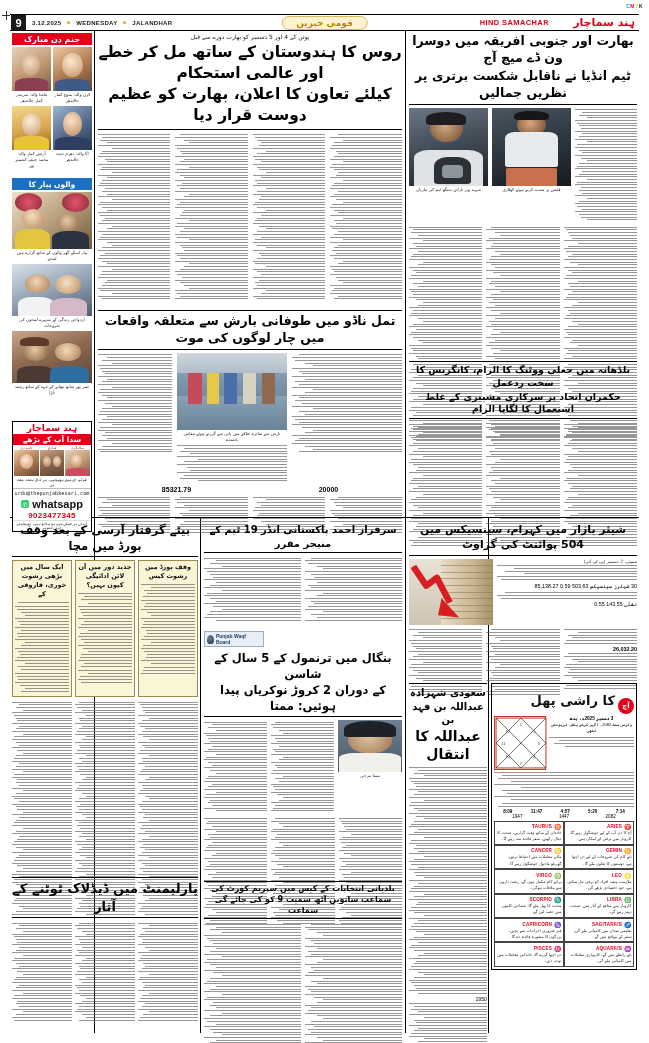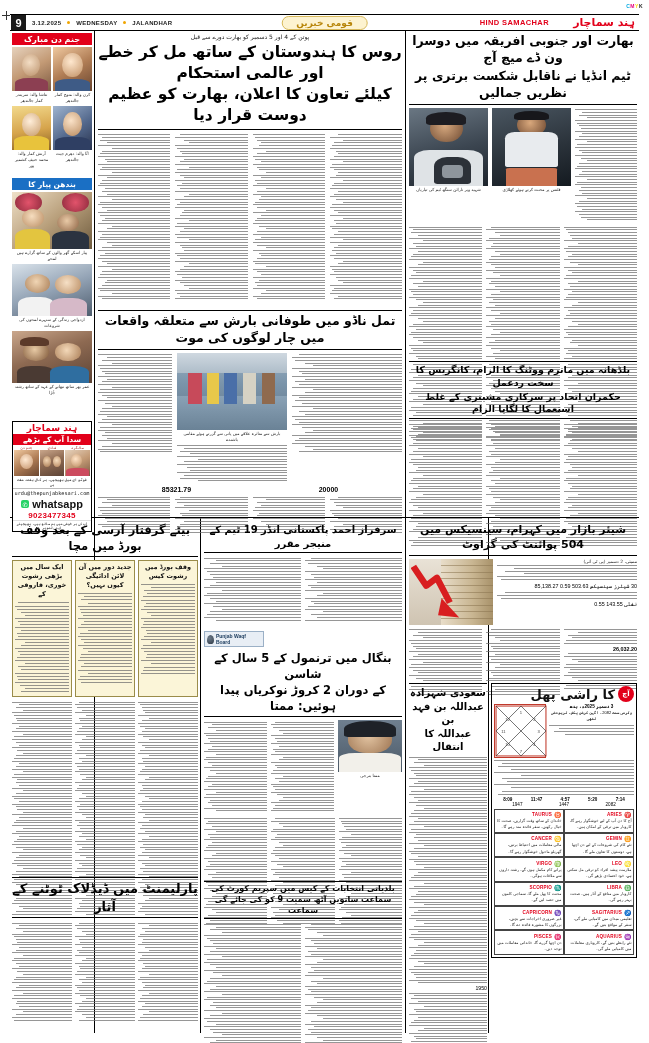--- a/index.html
+++ b/index.html
@@ -109,21 +109,21 @@
 
   
   .stockwrap{position:relative;overflow:hidden;background:linear-gradient(180deg,#e9e2d6 0%,#cfc4b2 100%);}
   .bldg{position:absolute;right:0;bottom:0;width:62%;height:100%;background:linear-gradient(90deg,#e8ddc9 0%,#c9b692 60%,#a8926a 100%);}
   .bldg i{position:absolute;left:0;right:0;height:1px;background:#8a7550;opacity:.55;}
   .arrow-red{position:absolute;left:2px;top:4px;width:70%;height:86%;}
 
   
   .horo-head{display:flex;align-items:center;justify-content:flex-end;gap:3px;}
   .horo-title{font-family:"DejaVu Sans",sans-serif;font-weight:bold;font-size:13px;color:#111;letter-spacing:-.5px;}
-  .aaj{background:#e2001a;color:#fff;border-radius:50%;width:16px;height:16px;display:flex;align-items:center;justify-content:center;font-size:7px;font-weight:bold;font-family:"DejaVu Sans",sans-serif;}
+  .aaj{background:#e2001a;color:#fff;border-radius:50%;width:16px;height:16px;display:flex;align-items:center;justify-content:center;font-size:7px;font-weight:bold;font-family:"DejaVu Sans",sans-serif;margin-top:12px;}
   .kundli{border:1px solid #c0392b;position:relative;background:#fff;}
   .kundli svg{display:block;}
   .zgrid{display:grid;grid-template-columns:1fr 1fr;}
   .zcell{border:.7px solid #444;padding:1.5px;min-height:0;}
   .zhead{display:flex;align-items:center;justify-content:flex-end;gap:2px;}
   .zname{font-size:4.6px;font-weight:bold;color:#e2001a;letter-spacing:.2px;}
   .zsym{font-size:6px;color:#222;}
   .zur{font-size:4px;direction:rtl;text-align:right;color:#222;line-height:1.55;font-family:"DejaVu Sans",sans-serif;}
   .waqflogo{background:#e8eef5;border:1px solid #9bb0c6;display:flex;align-items:center;gap:2px;padding:1px 2px;}
   .waqf-en{font-size:5px;color:#1a3a5c;font-weight:bold;}
@@ -198,21 +198,21 @@
             <div style="position:absolute;left:6%;bottom:0;width:88%;height:28%;background:#2f3f63;border-radius:38% 38% 0 0;"></div>
           </div>
           <div class="cap">انّا
 والد: دھرم جیت
 جالندھر</div>
         </div>
       </div>
     </div>
 
     <div style="position:absolute;left:2px;top:147px;width:80px;">
-      <div class="bluebar">بندھن پیار کا</div>
+      <div class="bluebar">والوں پیار کا</div>
       <div style="margin-top:1.5px;">
         <div class="photo ph-g" style="height:57px;">
           <div style="position:absolute;left:4%;top:2%;width:34%;height:34%;background:radial-gradient(circle at 50% 50%,#e2536b,#8d2a3c);border-radius:50%;"></div>
           <div style="position:absolute;right:4%;top:2%;width:34%;height:34%;background:radial-gradient(circle at 50% 50%,#e2536b,#8d2a3c);border-radius:50%;"></div>
           <div class="face" style="left:12%;top:30%;width:28%;height:32%;background:radial-gradient(circle at 45% 40%,#f6ddbf,#b98c62);"></div>
           <div style="position:absolute;left:4%;bottom:0;width:44%;height:34%;background:#e3c53f;border-radius:40% 40% 0 0;"></div>
           <div class="face" style="right:16%;top:40%;width:28%;height:30%;background:radial-gradient(circle at 45% 40%,#e8c9a6,#8d6344);"></div>
           <div style="position:absolute;right:4%;bottom:0;width:46%;height:30%;background:#2b3340;border-radius:40% 40% 0 0;"></div>
         </div>
         <div class="cap">پیار اسکے گھر والوں کے ساتھ گزارے ہیں لمحے</div>
@@ -1040,21 +1040,21 @@
             <i class="s2"></i>
             <i class="s4"></i>
             <i class="s1"></i>
             <i class="s3"></i>
           </div>
       </div>
     </div>
 
     <div style="position:absolute;left:399px;top:330px;width:228px;">
       <div class="hrule" style="position:relative;width:100%;"></div>
-      <div class="hl" style="font-size:9.5px;margin-top:2px;">بلڈھانہ میں ماترم ووٹنگ کا الزام، کانگریس کا سخت ردعمل</div>
+      <div class="hl" style="font-size:9.5px;margin-top:2px;">بلڈھانہ میں جعلی ووٹنگ کا الزام، کانگریس کا سخت ردعمل</div>
       <div class="hl" style="font-size:9.5px;margin-top:1px;text-align:center;">حکمران اتحاد پر سرکاری مشینری کے غلط استعمال کا لگایا الزام</div>
       <div class="hrule" style="position:relative;width:100%;margin-top:2px;"></div>
       <div style="display:grid;grid-template-columns:repeat(3,1fr);gap:4px;margin-top:3px;">
         <div class="ur-lines dense">
             <i class="s1"></i>
             <i class="s3"></i>
             <i class="s2"></i>
             <i class="s5"></i>
             <i class="s1"></i>
             <i class="s4"></i>
@@ -2197,21 +2197,21 @@
               <i class="s1"></i>
             </div>
         </div>
       </div>
     </div>
 
     <div style="position:absolute;left:399px;top:652px;width:78px;">
       <div class="hrule" style="position:relative;width:100%;"></div>
       <div class="hl" style="font-size:10px;margin-top:2px;">سعودی شہزادہ</div>
       <div class="hl" style="font-size:10px;">عبداللہ بن فہد بن</div>
-      <div class="hl" style="font-size:10px;text-align:center;">عبداللہ کا انتقال</div>
+      <div class="hl" style="font-size:14px;text-align:center;">عبداللہ کا انتقال</div>
       <div class="ur-lines dense" style="margin-top:3px;">
           <i class="s1"></i>
           <i class="s3"></i>
           <i class="s2"></i>
           <i class="s5"></i>
           <i class="s1"></i>
           <i class="s4"></i>
           <i class="s2"></i>
           <i class="s6"></i>
           <i class="s1"></i>

